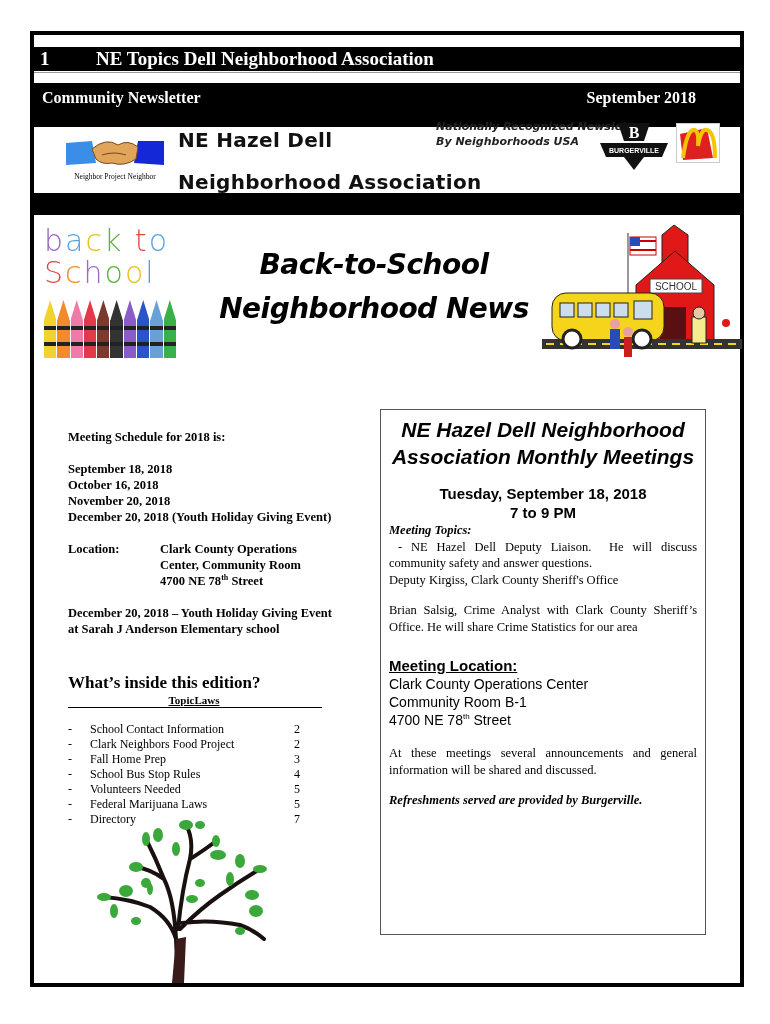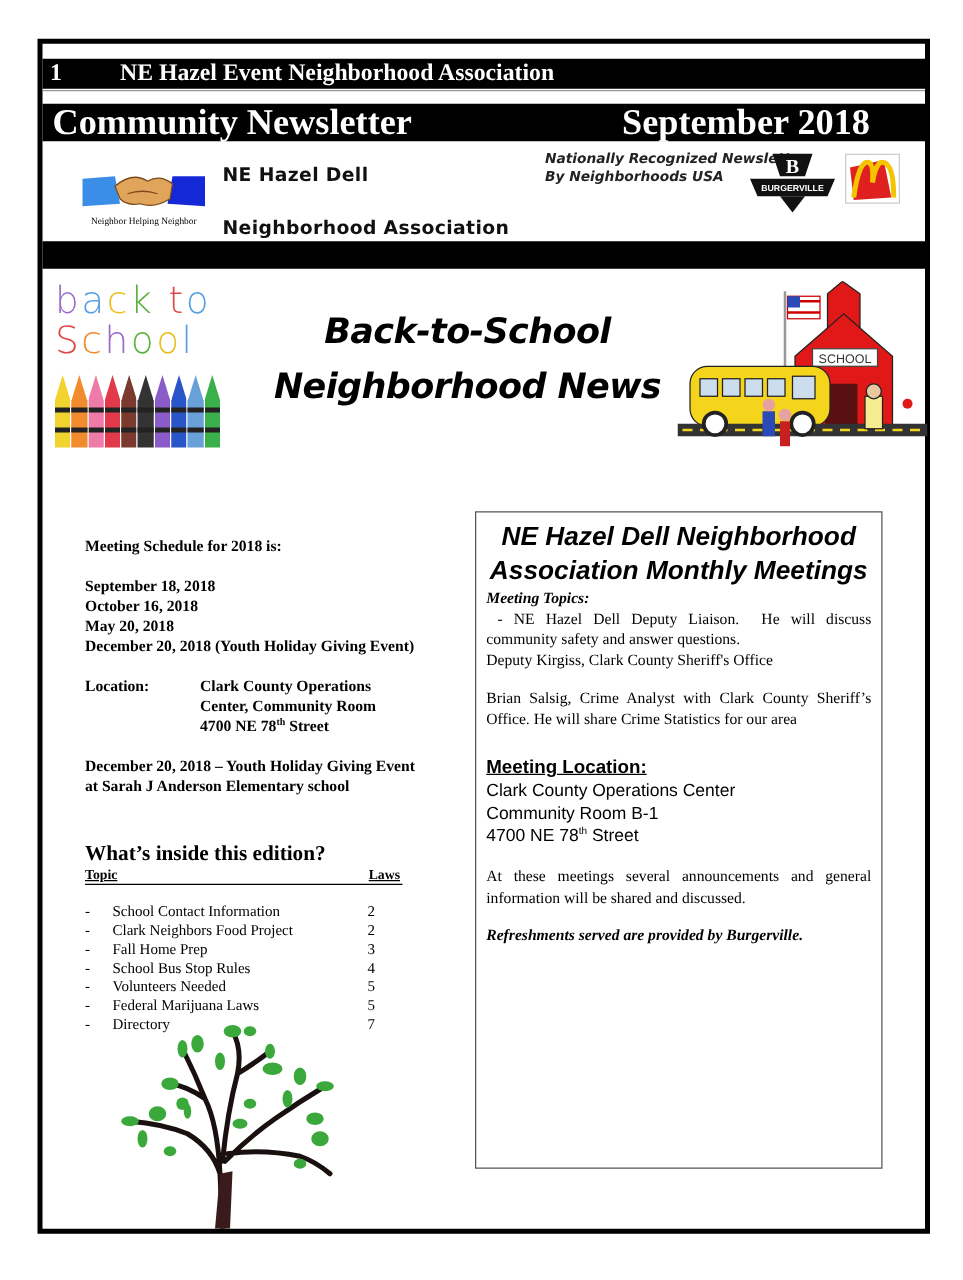--- a/index.html
+++ b/index.html
@@ -2,29 +2,29 @@
 <html><head>
 <meta charset="utf-8">
 <style>
   html,body{margin:0;padding:0;background:#fff;}
   body{width:770px;height:1024px;position:relative;overflow:hidden;font-family:"Liberation Serif",serif;color:#000;}
   .frame{position:absolute;left:30px;top:31px;width:706px;height:948px;border:4px solid #000;box-sizing:content-box;}
   .band{position:absolute;left:0;right:0;background:#000;color:#fff;font-weight:bold;font-family:"Liberation Serif",serif;}
   .band1{top:12px;height:24px;font-size:19px;line-height:24px;}
   .band1 .num{position:absolute;left:6px;}
   .band1 .title{position:absolute;left:62px;}
-  .band2{top:48px;height:30px;font-size:29px;line-height:30px;}
+  .band2{top:48px;height:44px;font-size:16px;line-height:30px;}
   .band2 .left{position:absolute;left:8px;}
   .band2 .right{position:absolute;right:44px;}
   .band3{top:158px;height:22px;}
   .grayline{position:absolute;left:0;right:0;height:1px;background:#999;}
   .masthead{position:absolute;left:0;right:0;top:78px;height:80px;}
   .hh-logo{position:absolute;left:28px;top:22px;width:106px;height:46px;}
   .hh-caption{position:absolute;left:0;right:0;bottom:0;font-size:7.5px;text-align:center;font-family:"Liberation Serif",serif;}
-  .org-name{position:absolute;left:144px;top:6px;font-family:"DejaVu Sans",sans-serif;font-weight:bold;font-size:15px;line-height:42px;color:#111;letter-spacing:0.3px;}
+  .org-name{position:absolute;left:144px;top:6px;font-family:"DejaVu Sans",sans-serif;font-weight:bold;font-size:20px;line-height:42px;color:#111;letter-spacing:0.3px;}
   .recog{position:absolute;left:402px;top:6px;font-family:"DejaVu Sans",sans-serif;font-weight:bold;font-style:italic;font-size:11px;line-height:15px;color:#222;}
   .burger-logo{position:absolute;left:564px;top:8px;width:72px;height:50px;}
   .mcd-logo{position:absolute;left:642px;top:10px;width:42px;height:38px;border:1px solid #ccc;background:#fff;}
   .hero{position:absolute;left:0;right:0;top:180px;height:170px;padding-left:42px;}
   .bts-text{position:absolute;left:10px;top:10px;width:130px;}
   .bts-line{font-family:"DejaVu Sans",sans-serif;font-size:30px;line-height:32px;letter-spacing:2px;font-weight:200;}
   .crayons{position:absolute;left:10px;top:85px;width:132px;height:58px;display:flex;gap:1px;}
   .crayon{flex:1;position:relative;}
   .crayon .tip{height:20px;clip-path:polygon(50% 0,100% 100%,0 100%);}
   .crayon .body{height:38px;position:relative;}
@@ -33,21 +33,21 @@
   .crayon .body::after{top:22px;}
   .hero-title{position:absolute;left:160px;top:28px;width:360px;text-align:center;font-family:"DejaVu Sans",sans-serif;font-style:italic;font-weight:bold;font-size:28px;line-height:44px;letter-spacing:-0.5px;}
   .school-art{position:absolute;left:508px;top:10px;width:200px;height:140px;}
   .left-col{position:absolute;left:34px;top:366px;width:310px;font-size:12.5px;line-height:16px;margin-top:28px;}
   .b{font-weight:bold;}
   .loc-row{display:flex;}
   .loc-label{width:92px;font-weight:bold;}
   .loc-val{font-weight:bold;}
   sup{font-size:8px;line-height:0;}
   .toc-title{font-weight:bold;font-size:17px;line-height:20px;margin-top:36px;}
-  .toc-head{display:flex;justify-content:space-between;font-weight:bold;font-size:11px;text-decoration:underline;border-bottom:1px solid #000;width:254px;line-height:14px;}
+  .toc-head{display:flex;justify-content:center;font-weight:bold;font-size:11px;text-decoration:underline;border-bottom:1px solid #000;width:254px;line-height:14px;}
   .toc-list{margin-top:14px;font-size:12px;line-height:15px;}
   .toc-item{display:flex;}
   .toc-dash{width:22px;}
   .toc-topic{width:204px;}
   .tree{position:absolute;left:56px;top:784px;width:200px;height:164px;}
   .right-box{position:absolute;left:346px;top:374px;width:326px;height:526px;border:1px solid #555;padding:6px 8px;box-sizing:border-box;}
   .rb-title{font-family:"Liberation Sans",sans-serif;font-weight:bold;font-style:italic;font-size:21px;line-height:27px;text-align:center;}
   .rb-date{font-family:"Liberation Sans",sans-serif;font-weight:bold;font-size:15px;line-height:19px;text-align:center;margin-top:14px;}
   .rb-p{font-size:12.5px;line-height:16.5px;text-align:justify;}
   .rb-topics{}
@@ -55,37 +55,37 @@
   .rb-loc-h{font-family:"Liberation Sans",sans-serif;font-weight:bold;font-size:15px;text-decoration:underline;margin-top:22px;line-height:18px;}
   .rb-loc{font-family:"Liberation Sans",sans-serif;font-size:14px;line-height:18px;}
 </style>
 </head>
 <body>
 
 <div class="frame">
 
   <div class="band band1">
     <span class="num">1</span>
-    <span class="title">NE Hazel Event Neighborhood Association</span>
+    <span class="title">NE Topics Dell Neighborhood Association</span>
   </div>
   <div class="grayline" style="top:37px"></div>
   <div class="band band2">
     <span class="left">Community Newsletter</span>
     <span class="right">September 2018</span>
   </div>
 
   <div class="masthead">
     <div class="hh-logo">
       <svg width="106" height="34" viewBox="0 0 106 34">
         <polygon points="4,8 30,6 34,28 4,30" fill="#3a8ee8"></polygon>
         <polygon points="76,6 102,6 102,30 72,28" fill="#1428d8"></polygon>
         <path d="M30,14 Q44,2 56,10 Q66,4 76,12 L74,24 Q62,32 50,28 Q40,30 34,24 Z" fill="#e0a45a" stroke="#7a4a1a" stroke-width="1"></path>
         <path d="M40,20 Q52,16 64,20" stroke="#7a4a1a" fill="none"></path>
       </svg>
-      <div class="hh-caption">Neighbor Helping Neighbor</div>
+      <div class="hh-caption">Neighbor Project Neighbor</div>
     </div>
     <div class="org-name">
       <div>NE Hazel Dell</div>
       <div>Neighborhood Association</div>
     </div>
     <div class="recog">
       <div>Nationally Recognized Newsletter</div>
       <div>By Neighborhoods USA</div>
     </div>
     <div class="burger-logo">
@@ -195,21 +195,21 @@
         <circle cx="86" cy="107" r="5" fill="#e8a0a0"></circle>
       </svg>
     </div>
   </div>
 
   <div class="left-col">
     <div class="b">Meeting Schedule for 2018 is:</div>
     <div style="height:16px"></div>
     <div class="b">September 18, 2018</div>
     <div class="b">October 16, 2018</div>
-    <div class="b">May 20, 2018</div>
+    <div class="b">November 20, 2018</div>
     <div class="b">December 20, 2018 (Youth Holiday Giving Event)</div>
     <div style="height:16px"></div>
     <div class="loc-row">
       <div class="loc-label">Location:</div>
       <div class="loc-val">
         <div>Clark County Operations</div>
         <div>Center, Community Room</div>
         <div><span>4700 NE 78</span><sup>th</sup><span> Street</span></div>
       </div>
     </div>
@@ -287,20 +287,24 @@
         <ellipse cx="110" cy="64" rx="5" ry="4"></ellipse>
         <ellipse cx="102" cy="80" rx="6" ry="4"></ellipse>
         <ellipse cx="46" cy="102" rx="5" ry="4"></ellipse>
         <ellipse cx="60" cy="70" rx="3" ry="6"></ellipse>
       </g>
     </svg>
   </div>
 
   <div class="right-box">
     <div class="rb-title">NE Hazel Dell Neighborhood Association Monthly Meetings</div>
+    <div class="rb-date">
+      <div>Tuesday, September 18, 2018</div>
+      <div>7 to 9 PM</div>
+    </div>
     <div class="rb-p rb-topics">
       <div class="ital-b">Meeting Topics:</div>
       <div style="white-space:pre-wrap"> - NE Hazel Dell Deputy Liaison.  He will discuss community safety and answer questions.</div>
       <div>Deputy Kirgiss, Clark County Sheriff's Office</div>
     </div>
     <div class="rb-p" style="margin-top:14px">Brian Salsig, Crime Analyst with Clark County Sheriff’s Office.  He will share Crime Statistics for our area</div>
     <div class="rb-loc-h">Meeting Location:</div>
     <div class="rb-loc">
       <div>Clark County Operations Center</div>
       <div>Community Room B-1</div>

